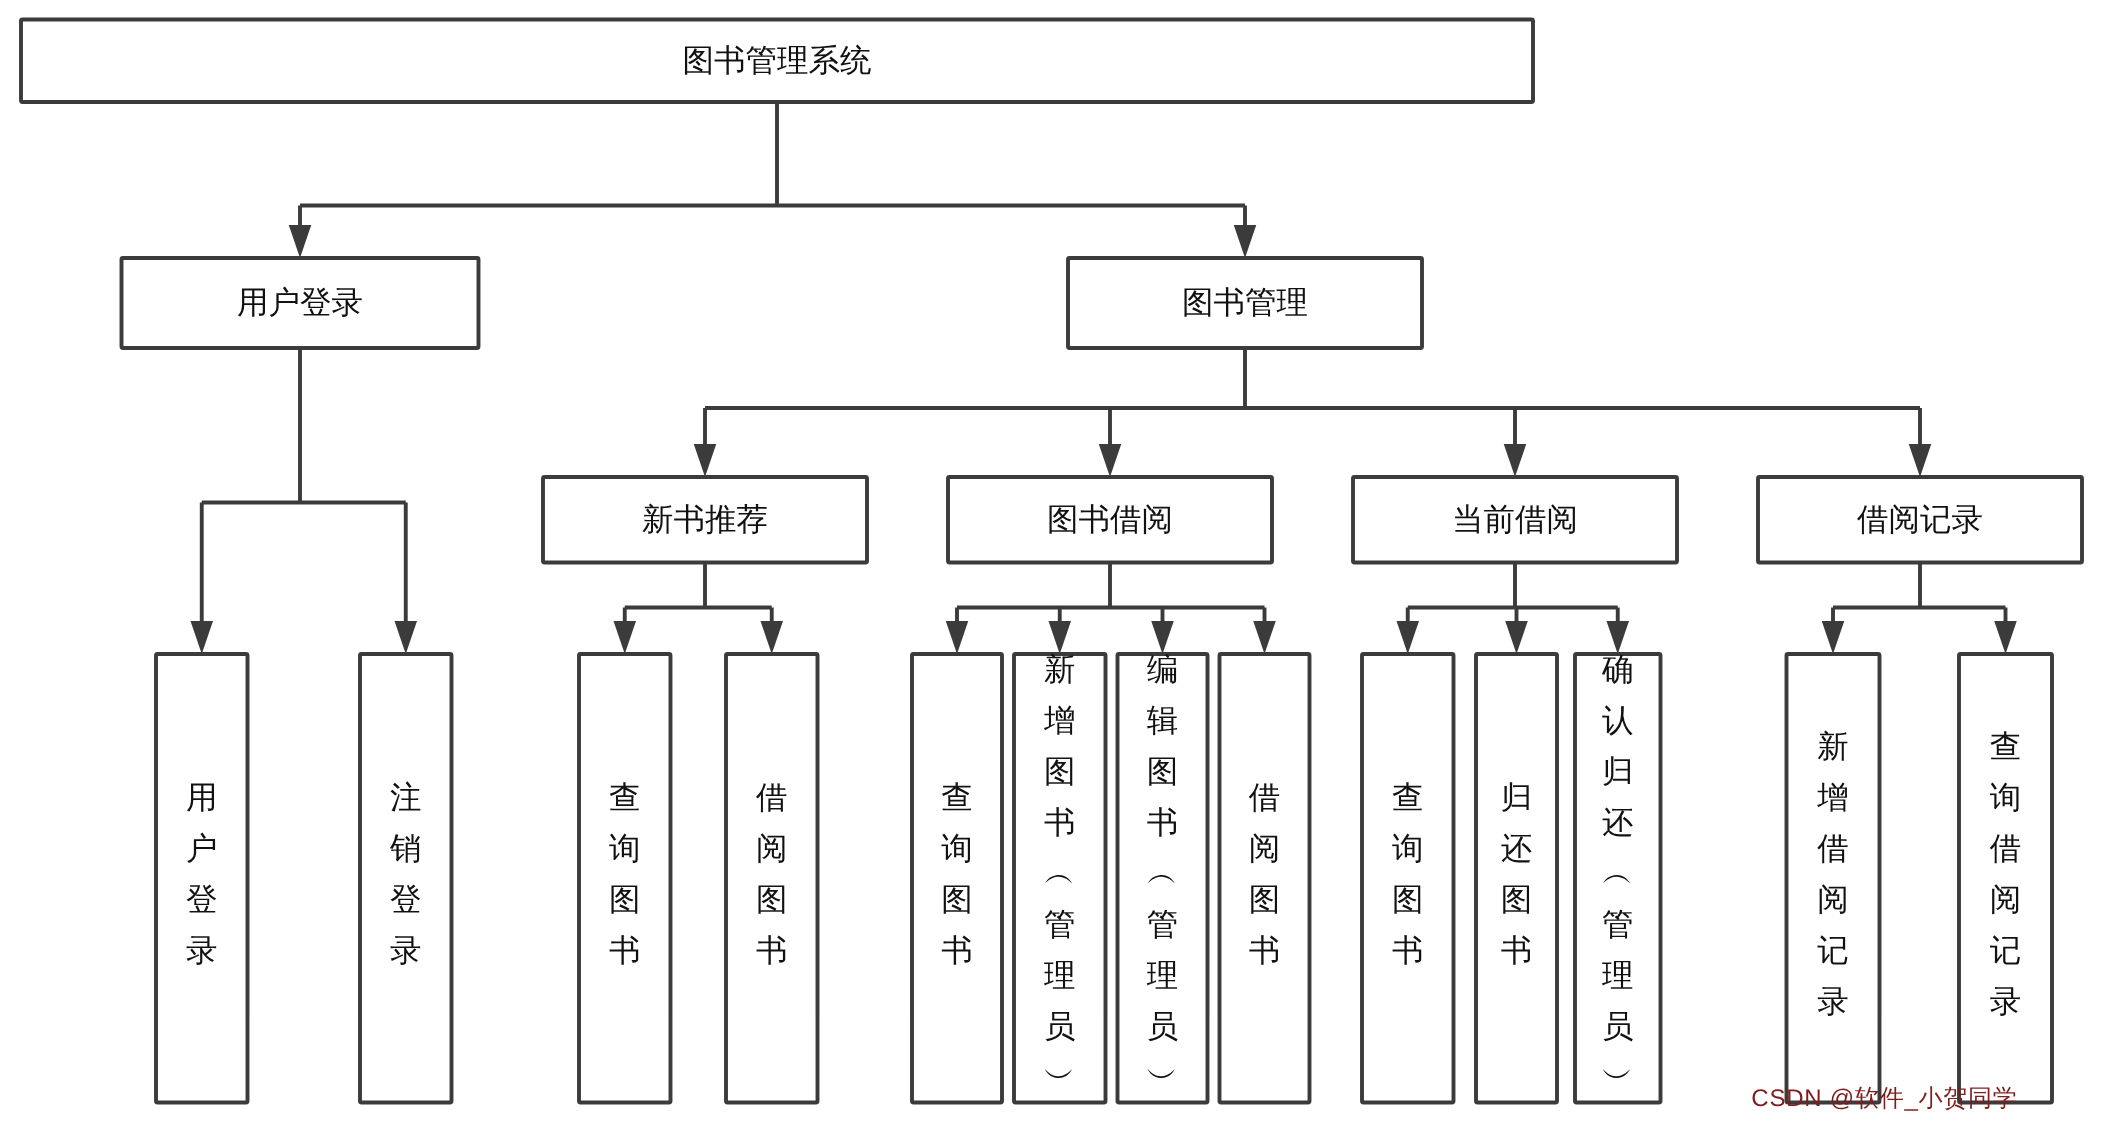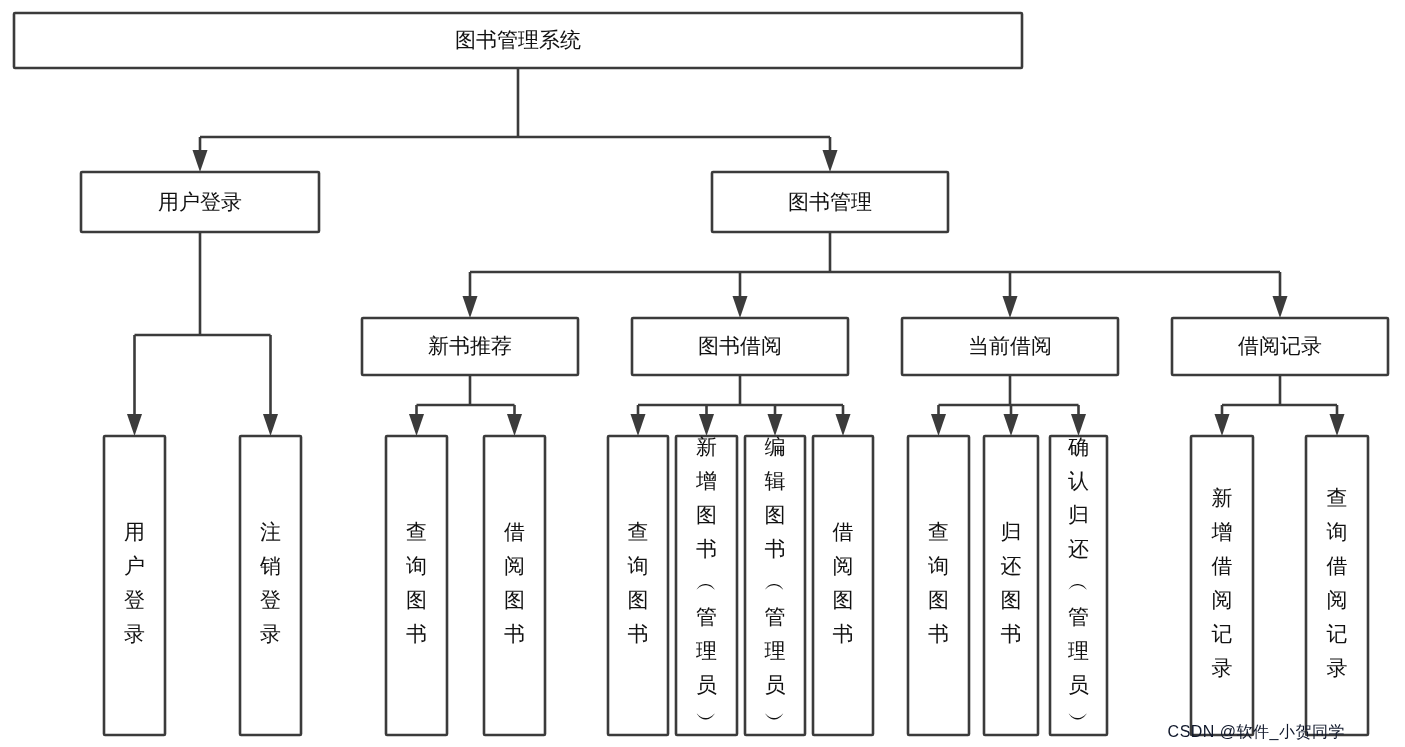--- a/index.html
+++ b/index.html
@@ -7,21 +7,21 @@
        font-family:"Liberation Sans","DejaVu Sans",sans-serif;}
   #stage{position:relative;width:1353px;height:747px;background:#fff;}
   svg{position:absolute;left:0;top:0;}
   .node-rect{fill:#ffffff;stroke:#3b3b3b;stroke-width:2.6;}
   .link{stroke:#3b3b3b;stroke-width:2.6;fill:none;stroke-linecap:butt;}
   .arrow-head{fill:#3b3b3b;stroke:none;}
   .h-node-text{font-size:21px;fill:#111;dominant-baseline:middle;text-anchor:middle;}
   .v-node-text{font-size:21px;fill:#111;}
   .v-node-text tspan{text-anchor:middle;}
   .watermark{position:absolute;right:8px;bottom:4px;font-size:16px;
-             color:#0f172a;letter-spacing:.5px;white-space:nowrap;
+             color:#7f1d1d;letter-spacing:.5px;white-space:nowrap;
              font-family:"Liberation Sans","DejaVu Sans",sans-serif;}
 </style>
 </head>
 <body>
 
 <div id="stage">
   <svg id="tree" width="1405" height="747">
       <rect x="14" y="13" width="1008" height="55" rx="1" class="node-rect"></rect>
       <text x="518" y="41.5" class="h-node-text">图书管理系统</text>
       <line x1="518" y1="68" x2="518" y2="137" class="link"></line>

